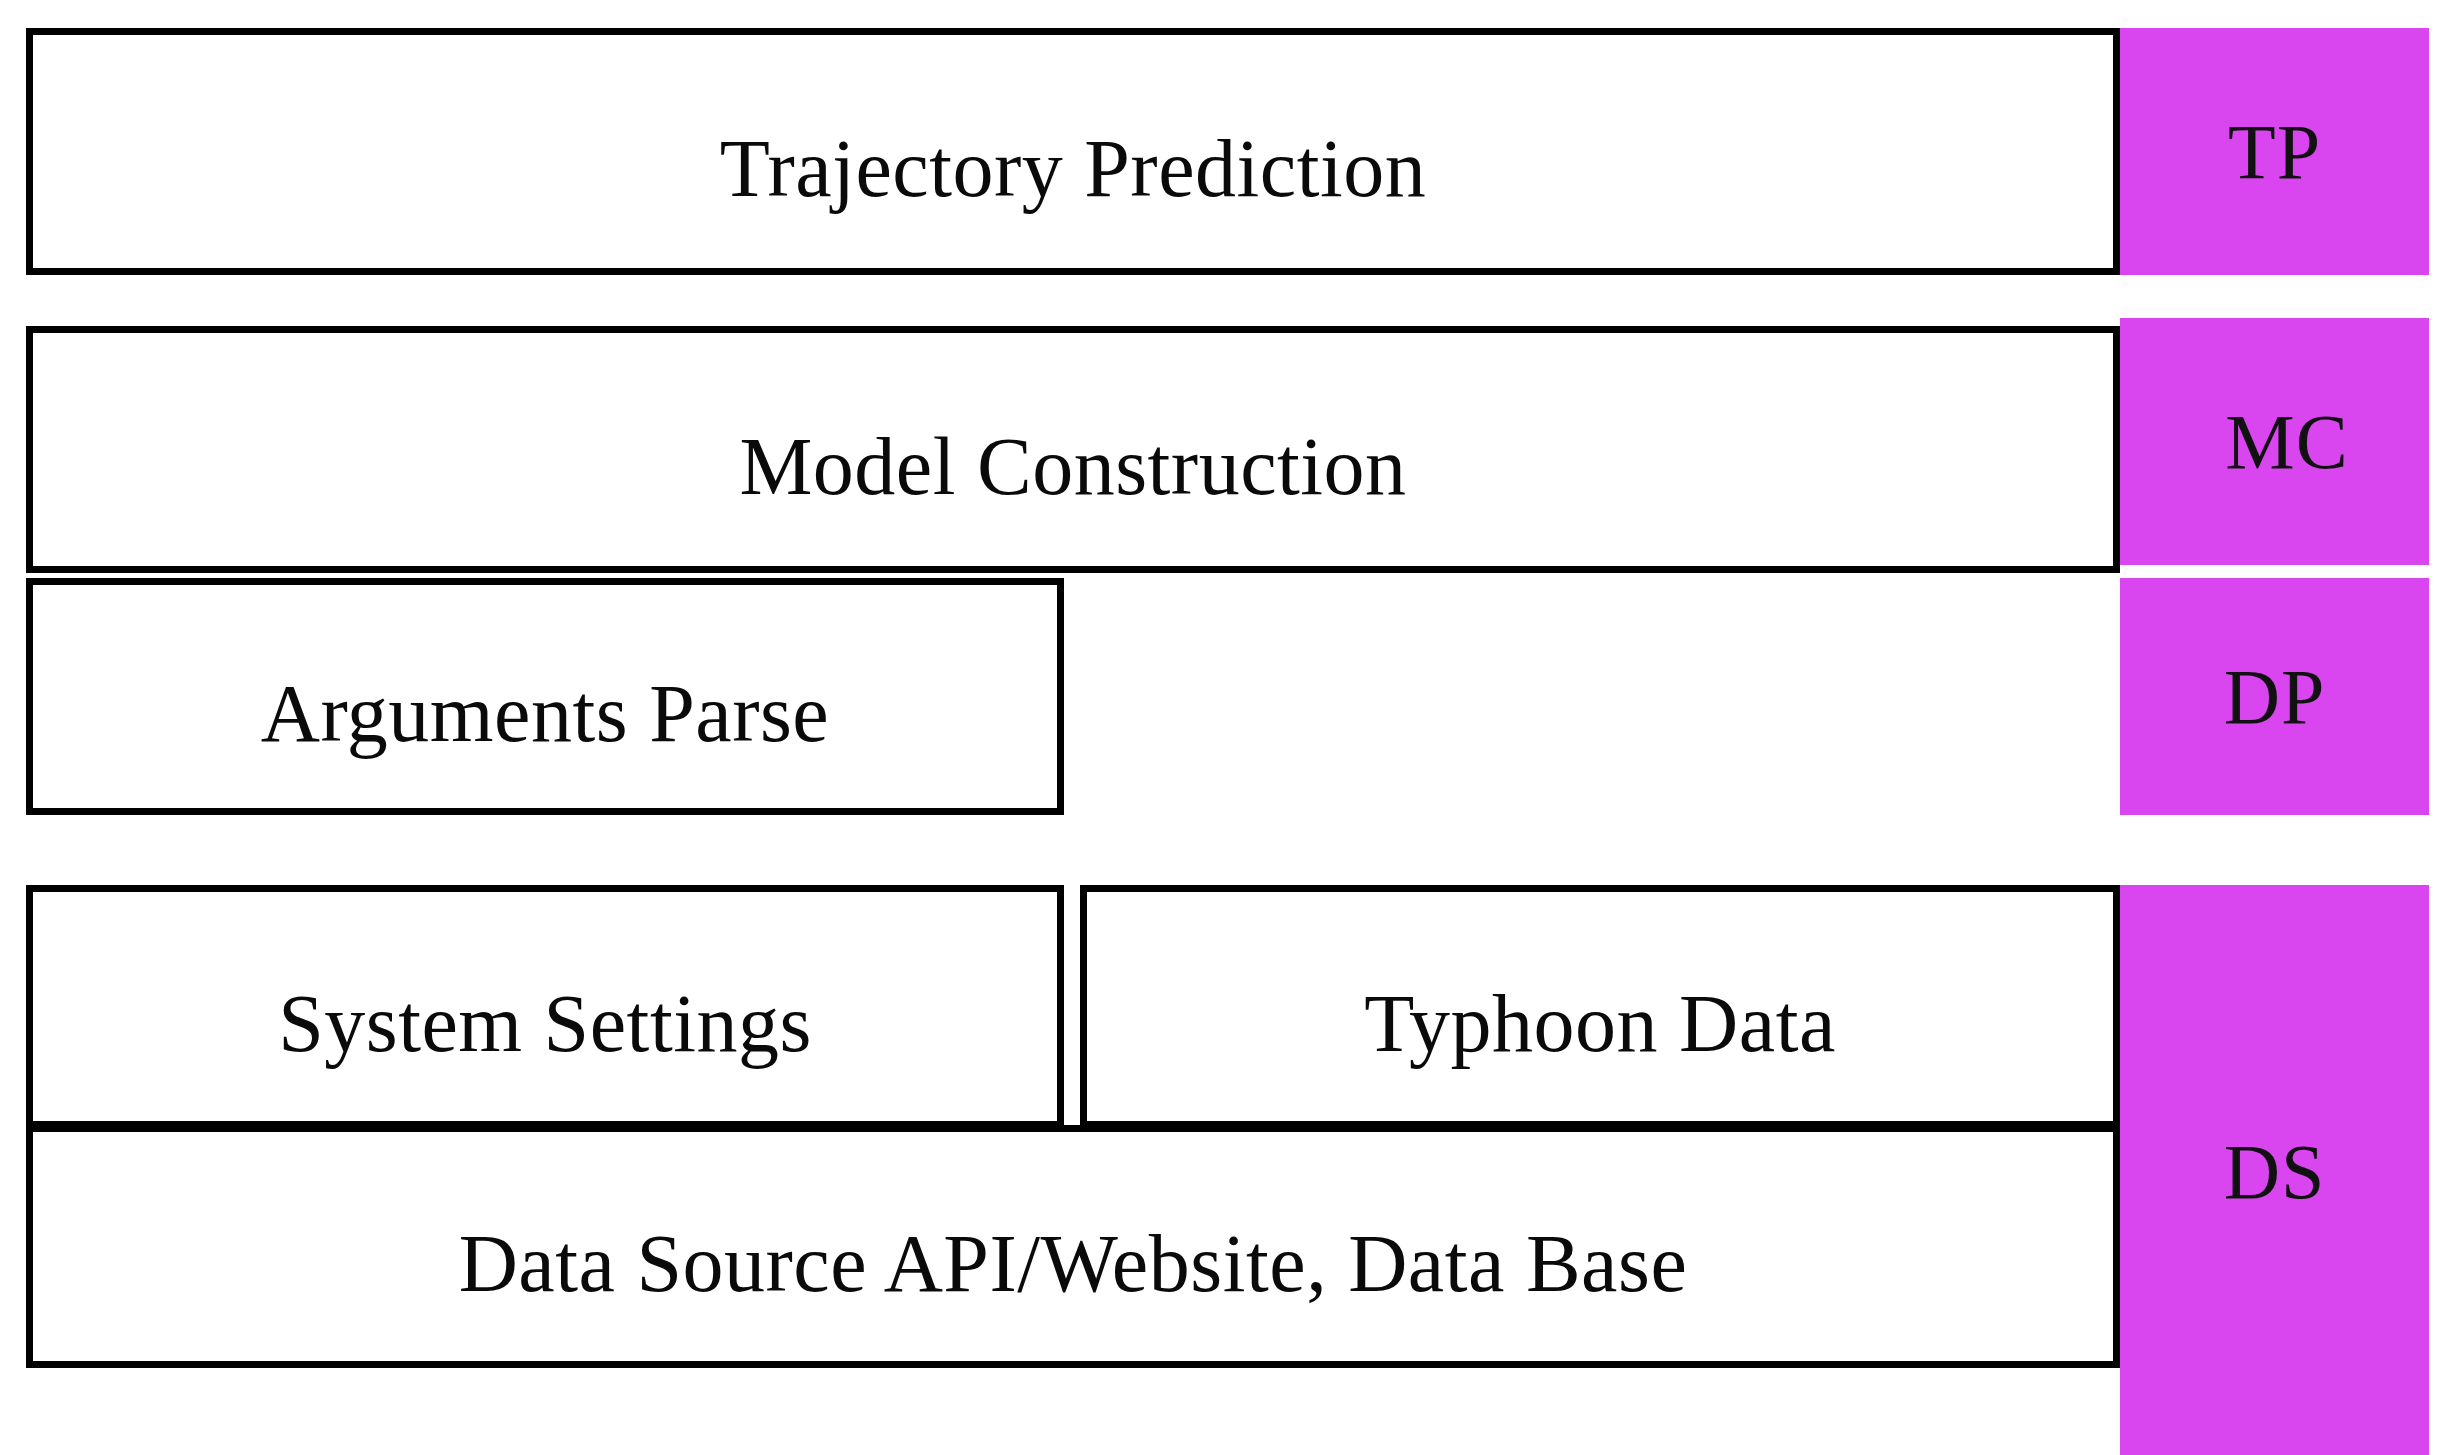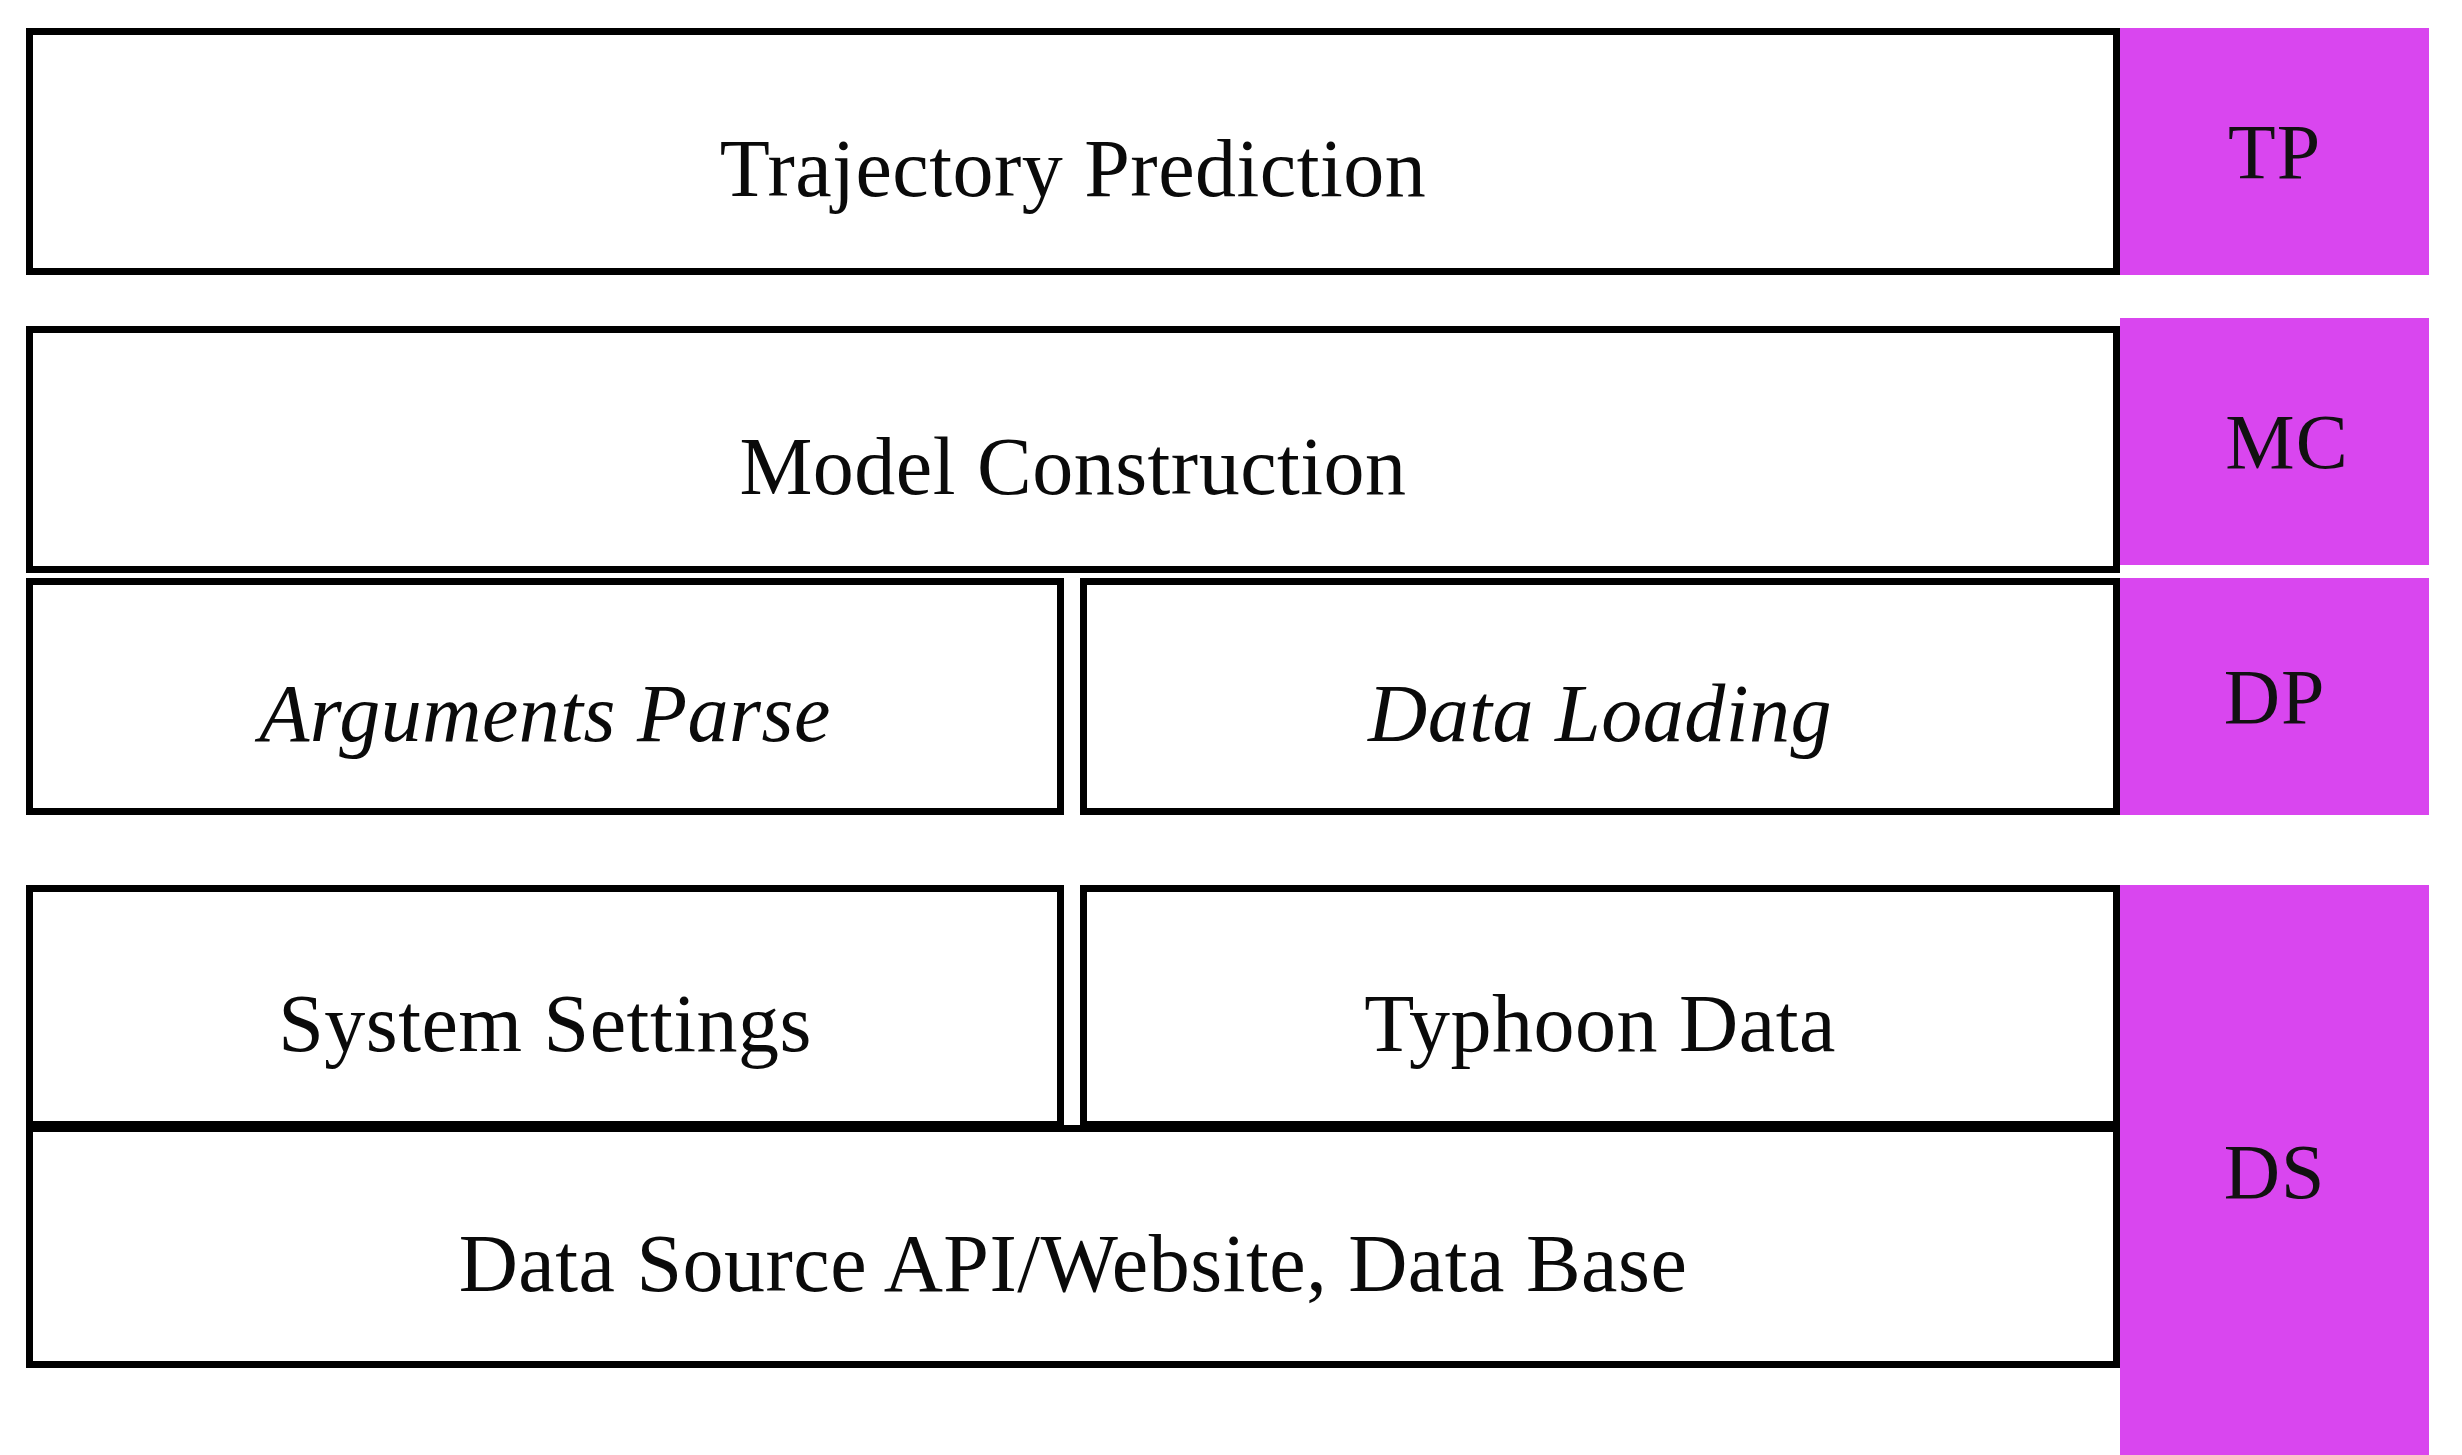--- a/index.html
+++ b/index.html
@@ -53,21 +53,21 @@
     font-size: 78px;
     line-height: 1;
     color: #111111;
     letter-spacing: 1px;
     white-space: nowrap;
   }
 
   
   .row1 { top: 28px;   height: 247px; }
   .row2 { top: 326px;  height: 247px; }
-  .row3 { top: 578px;  height: 237px; font-style: italic; }
+  .row3 { top: 578px;  height: 237px; }
   .row4 { top: 885px;  height: 243px; }
   .row5 { top: 1125px; height: 243px; }
 
   
   .col-full  { left: 26px;   width: 2094px; }
   .col-left  { left: 26px;   width: 1038px; }
   .col-right { left: 1080px; width: 1040px; }
 
   
   .tag-col { left: 2120px; width: 309px; }
@@ -91,23 +91,20 @@
   <div class="module-box row2 col-full">
     <span class="module-label">Model Construction</span>
   </div>
   <div class="layer-tag tag-col tag-row2">
     <span class="layer-tag-label">MC</span>
   </div>
 
   <div class="module-box row3 col-left">
     <span class="module-label">Arguments Parse</span>
   </div>
-  <div class="module-box row3 col-right">
-    <span class="module-label">Data Loading</span>
-  </div>
   <div class="layer-tag tag-col tag-row3">
     <span class="layer-tag-label">DP</span>
   </div>
 
   <div class="module-box row4 col-right">
     <span class="module-label">Typhoon Data</span>
   </div>
   <div class="module-box row4 col-left">
     <span class="module-label">System Settings</span>
   </div>

